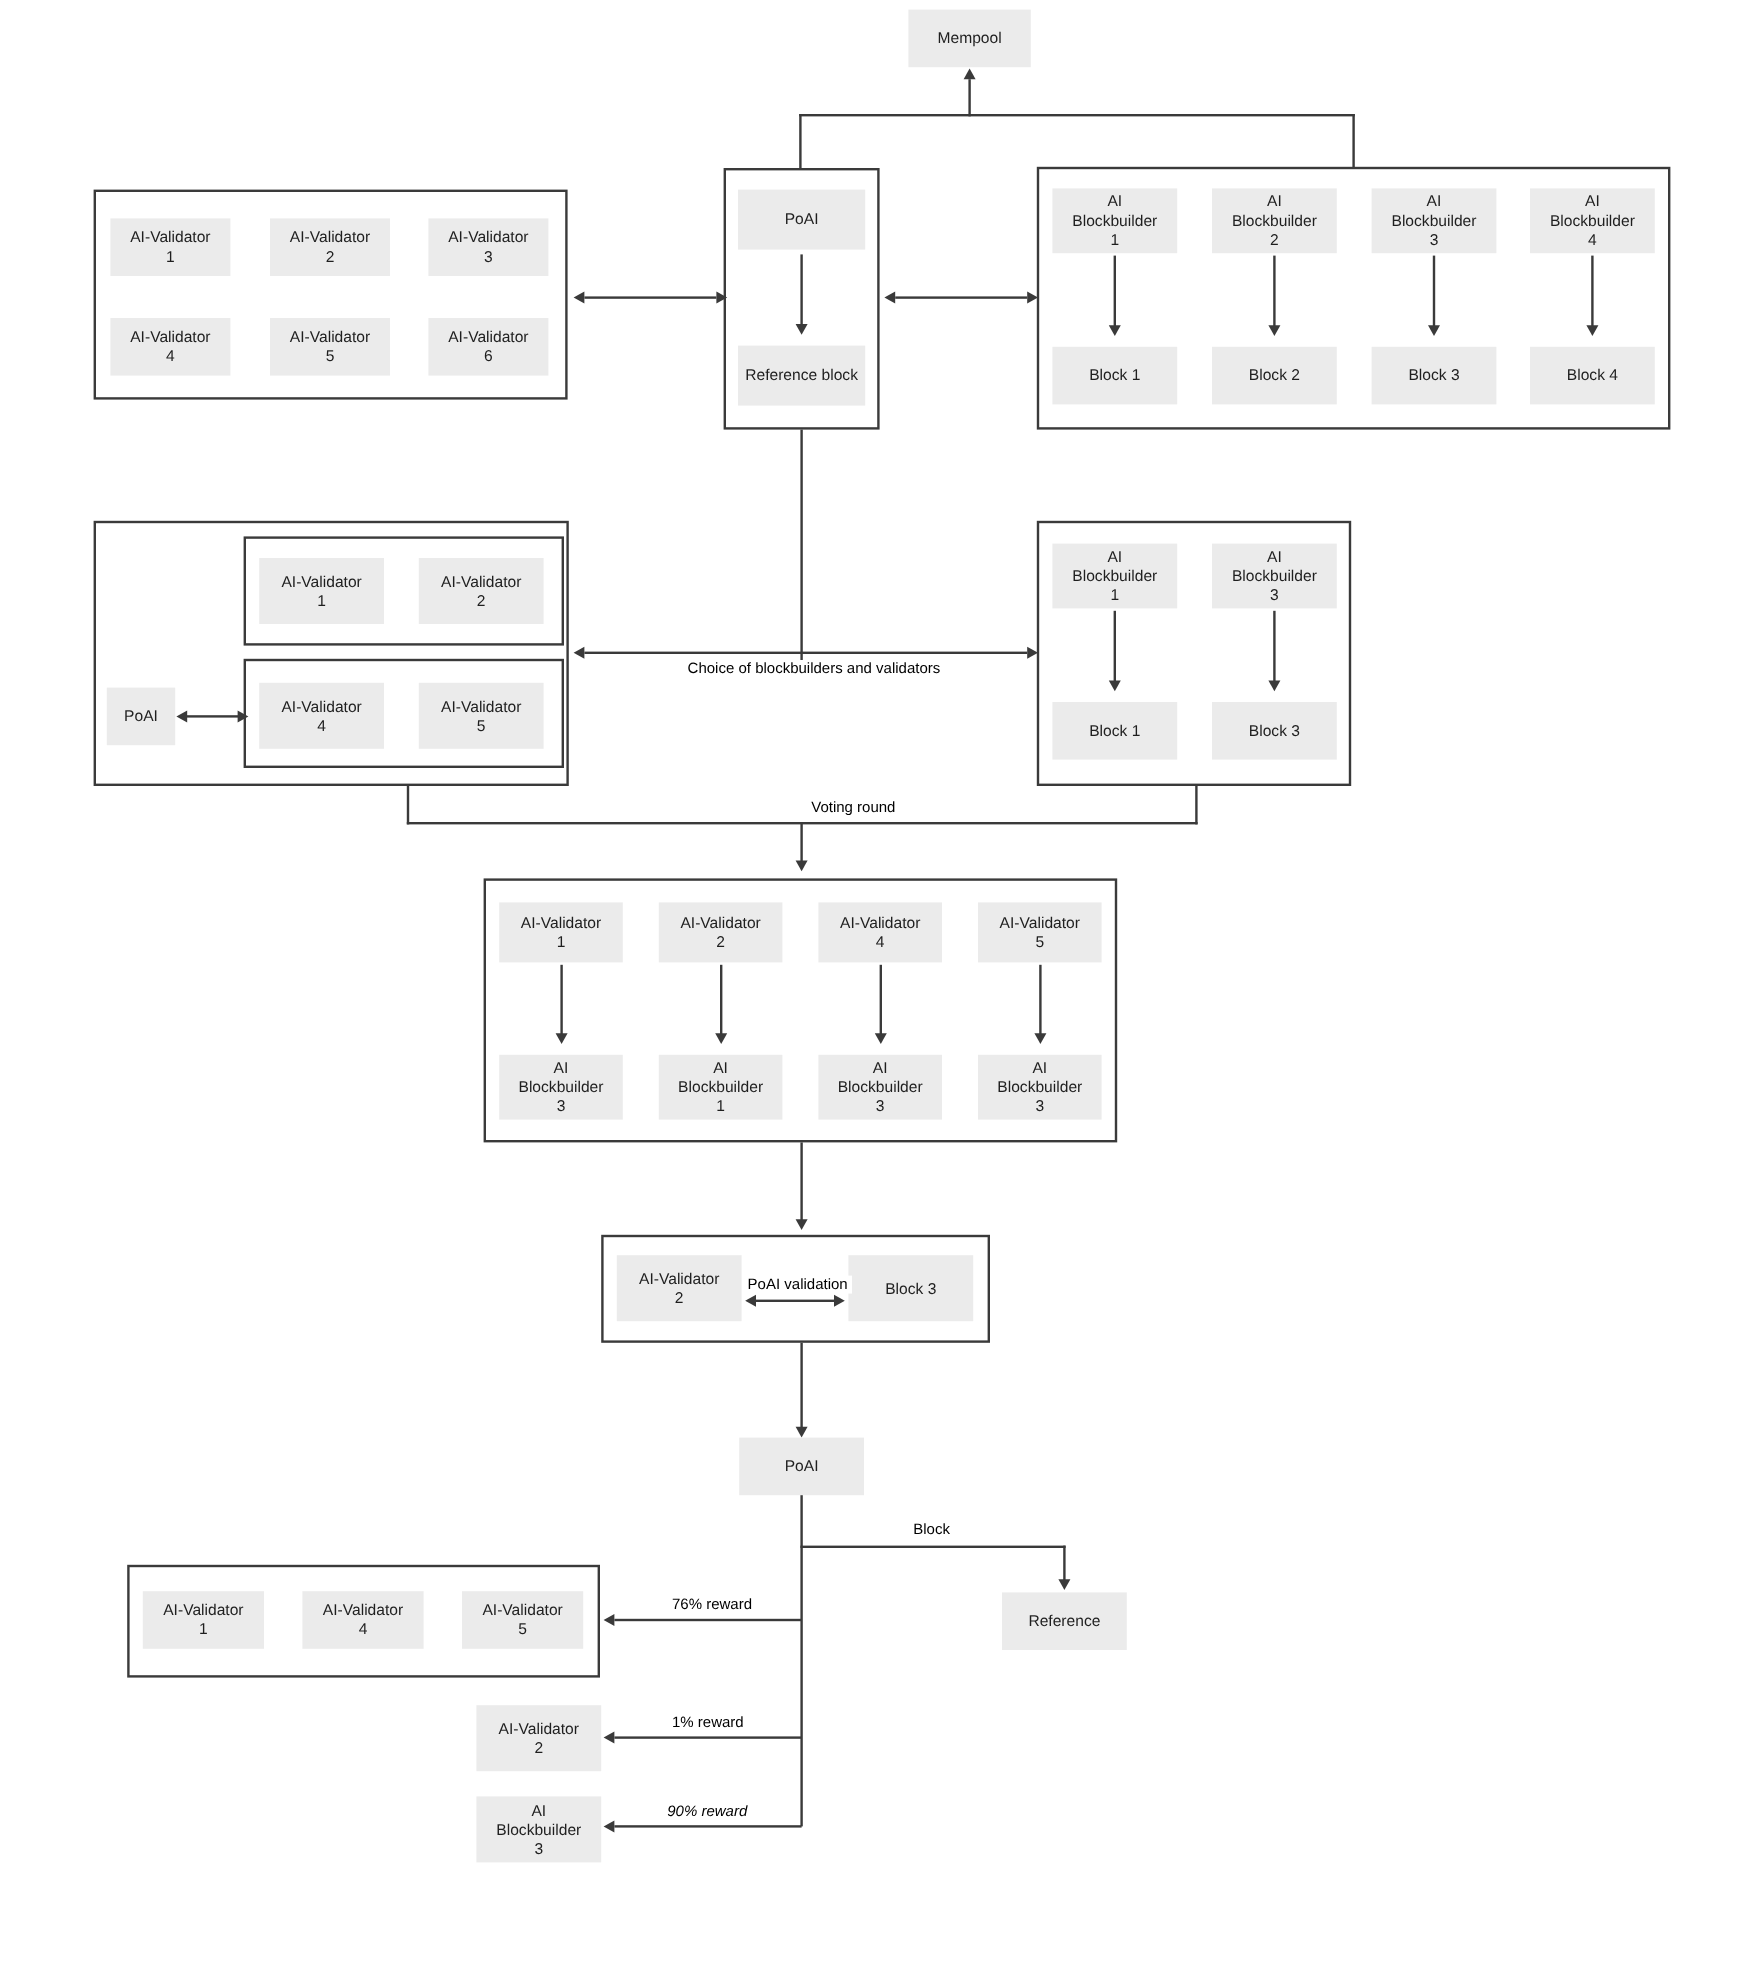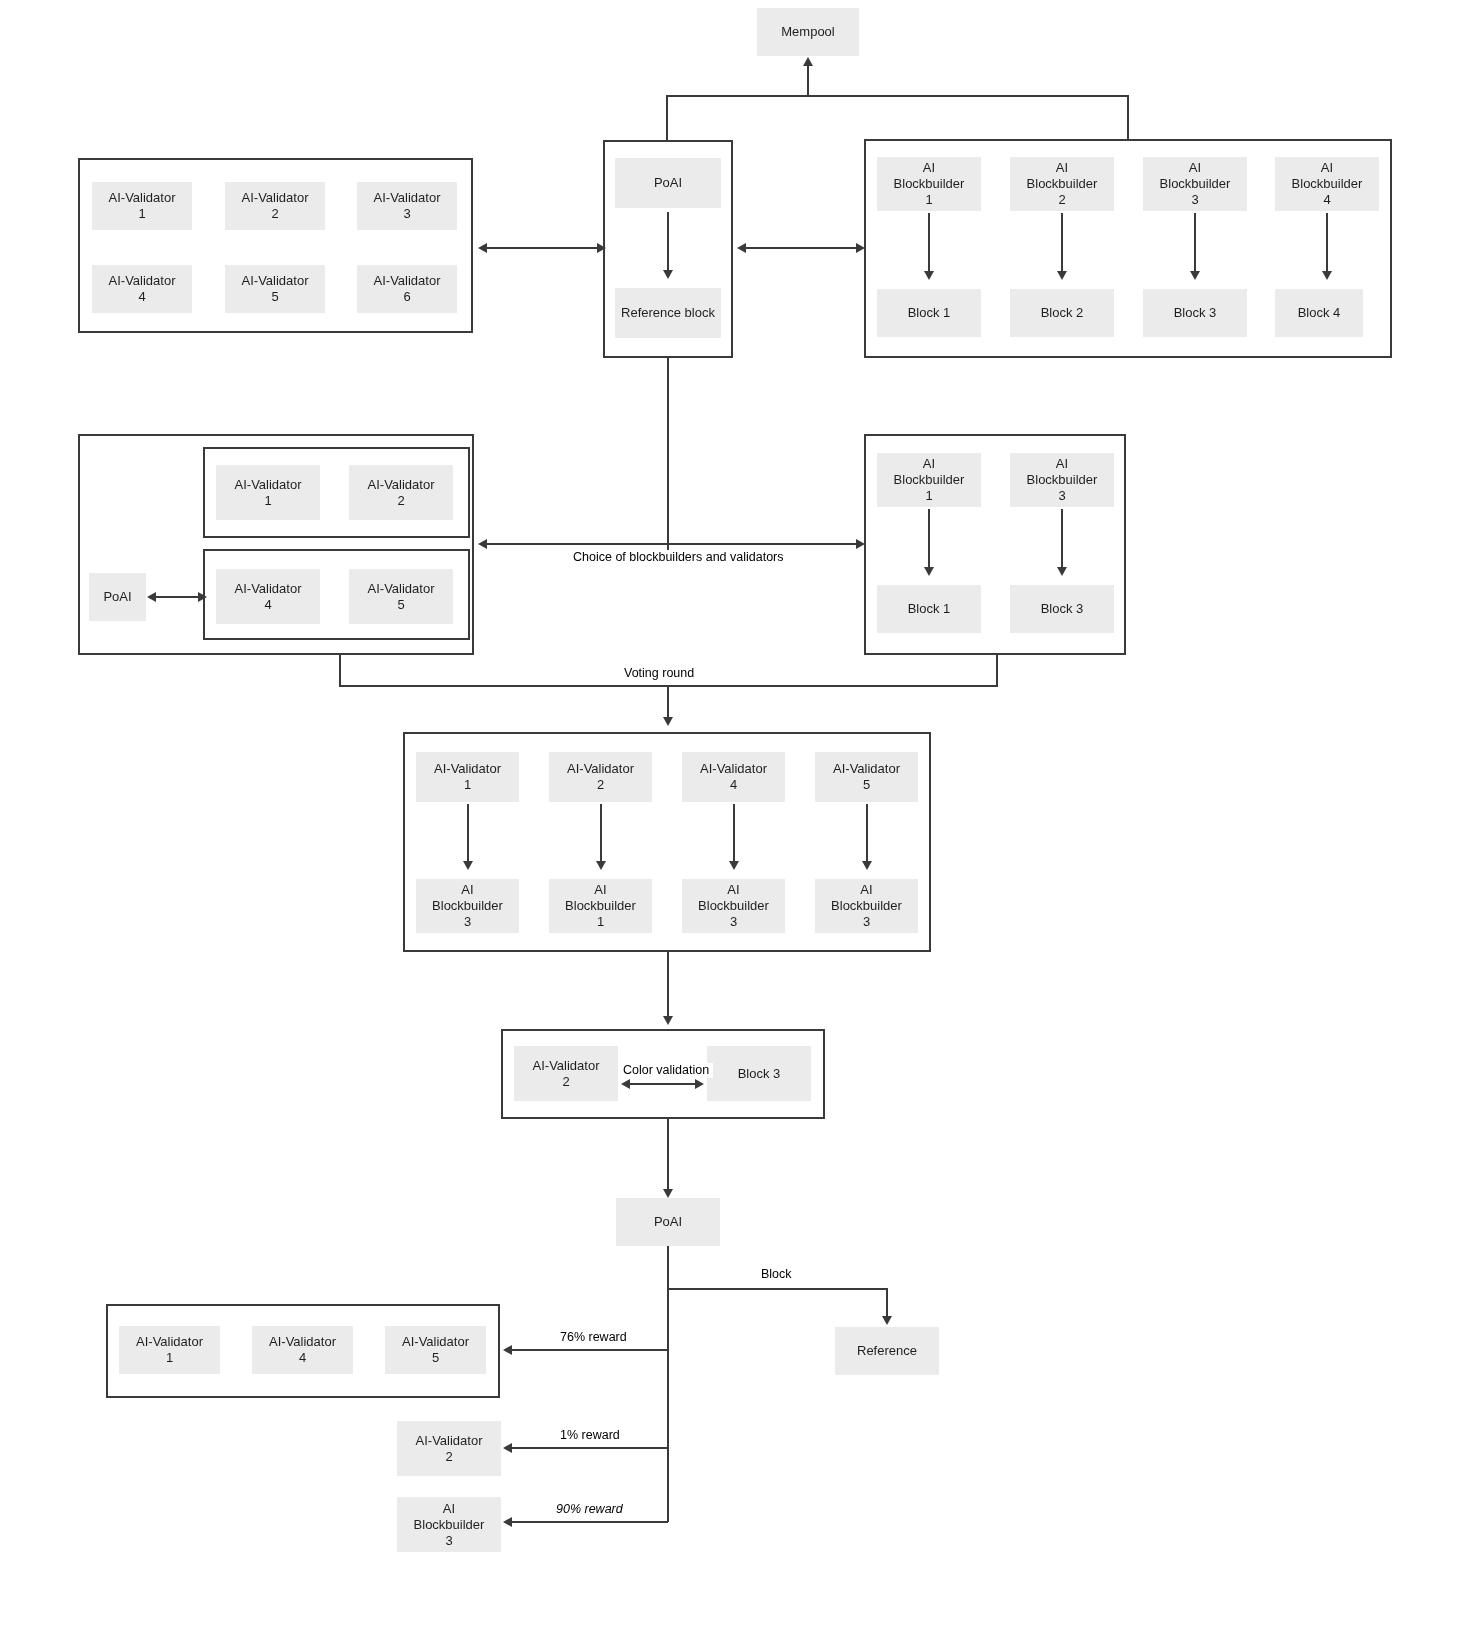--- a/index.html
+++ b/index.html
@@ -140,21 +140,21 @@
   <div class="edge v" style="left:1061px; top:213px; height:62px;"></div>
   <div class="arrow down" style="left:1057px; top:271px;"></div>
   <div class="edge v" style="left:1194px; top:213px; height:62px;"></div>
   <div class="arrow down" style="left:1190px; top:271px;"></div>
   <div class="edge v" style="left:1326px; top:213px; height:62px;"></div>
   <div class="arrow down" style="left:1322px; top:271px;"></div>
 
   <div class="node" style="left:877px; top:289px; width:104px; height:48px;">Block 1</div>
   <div class="node" style="left:1010px; top:289px; width:104px; height:48px;">Block 2</div>
   <div class="node" style="left:1143px; top:289px; width:104px; height:48px;">Block 3</div>
-  <div class="node" style="left:1275px; top:289px; width:88px; height:48px;">Block 4</div>
+  <div class="node" style="left:1275px; top:289px; width:104px; height:48px;">Block 4</div>
 
   <div class="edge v" style="left:667px; top:358px; height:192px;"></div>
 
   <div class="group" style="left:78px; top:434px; width:396px; height:221px;"></div>
 
   <div class="group" style="left:203px; top:447px; width:267px; height:91px;"></div>
   <div class="node" style="left:216px; top:465px; width:104px; height:55px;">AI-Validator
 1</div>
   <div class="node" style="left:349px; top:465px; width:104px; height:55px;">AI-Validator
 2</div>
@@ -190,21 +190,21 @@
   <div class="arrow down" style="left:1057px; top:567px;"></div>
 
   <div class="node" style="left:877px; top:585px; width:104px; height:48px;">Block 1</div>
   <div class="node" style="left:1010px; top:585px; width:104px; height:48px;">Block 3</div>
 
   <div class="edge v" style="left:339px; top:655px; height:32px;"></div>
   <div class="edge v" style="left:996px; top:655px; height:32px;"></div>
   <div class="edge h" style="left:339px; top:685px; width:659px;"></div>
   <div class="edge v" style="left:667px; top:685px; height:36px;"></div>
   <div class="arrow down" style="left:663px; top:717px;"></div>
-  <div class="edge-label" style="left:620px; top:666px;">Voting round</div>
+  <div class="edge-label" style="left:672px; top:666px;">Voting round</div>
 
   <div class="group" style="left:403px; top:732px; width:528px; height:220px;"></div>
 
   <div class="node" style="left:416px; top:752px; width:103px; height:50px;">AI-Validator
 1</div>
   <div class="node" style="left:549px; top:752px; width:103px; height:50px;">AI-Validator
 2</div>
   <div class="node" style="left:682px; top:752px; width:103px; height:50px;">AI-Validator
 4</div>
   <div class="node" style="left:815px; top:752px; width:103px; height:50px;">AI-Validator
@@ -235,21 +235,21 @@
   <div class="edge v" style="left:667px; top:952px; height:68px;"></div>
   <div class="arrow down" style="left:663px; top:1016px;"></div>
 
   <div class="group" style="left:501px; top:1029px; width:324px; height:90px;"></div>
   <div class="node" style="left:514px; top:1046px; width:104px; height:55px;">AI-Validator
 2</div>
   <div class="node" style="left:707px; top:1046px; width:104px; height:55px;">Block 3</div>
   <div class="edge h" style="left:630px; top:1083px; width:65px;"></div>
   <div class="arrow left" style="left:621px; top:1079px;"></div>
   <div class="arrow right" style="left:695px; top:1079px;"></div>
-  <div class="edge-label" style="left:619px; top:1063px;">Color validation</div>
+  <div class="edge-label" style="left:619px; top:1063px;">PoAI validation</div>
 
   <div class="edge v" style="left:667px; top:1119px; height:74px;"></div>
   <div class="arrow down" style="left:663px; top:1189px;"></div>
 
   <div class="node" style="left:616px; top:1198px; width:104px; height:48px;">PoAI</div>
 
   <div class="edge v" style="left:667px; top:1246px; height:276px;"></div>
 
   <div class="edge h" style="left:667px; top:1288px; width:221px;"></div>
   <div class="edge v" style="left:886px; top:1288px; height:32px;"></div>

